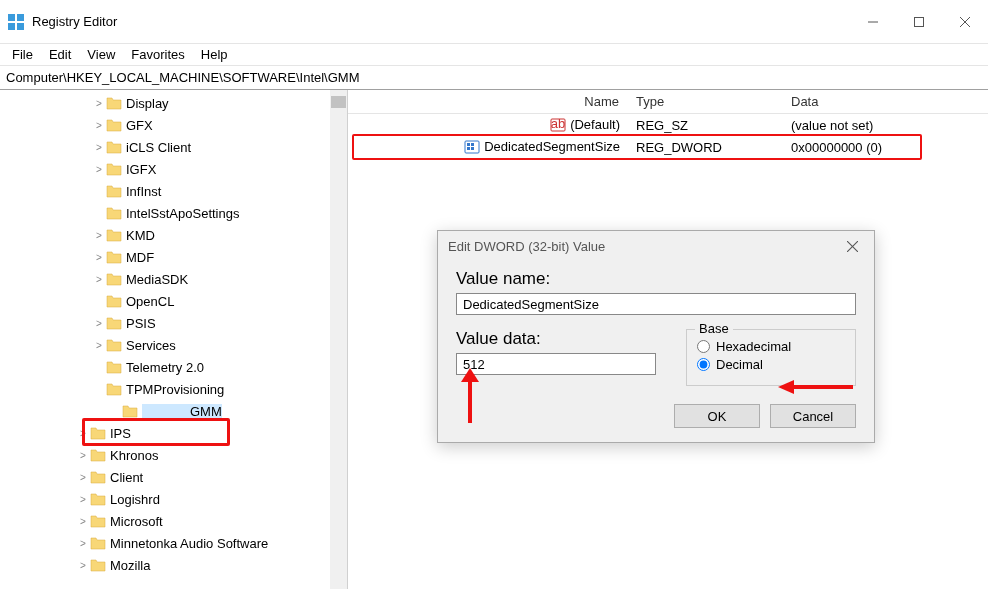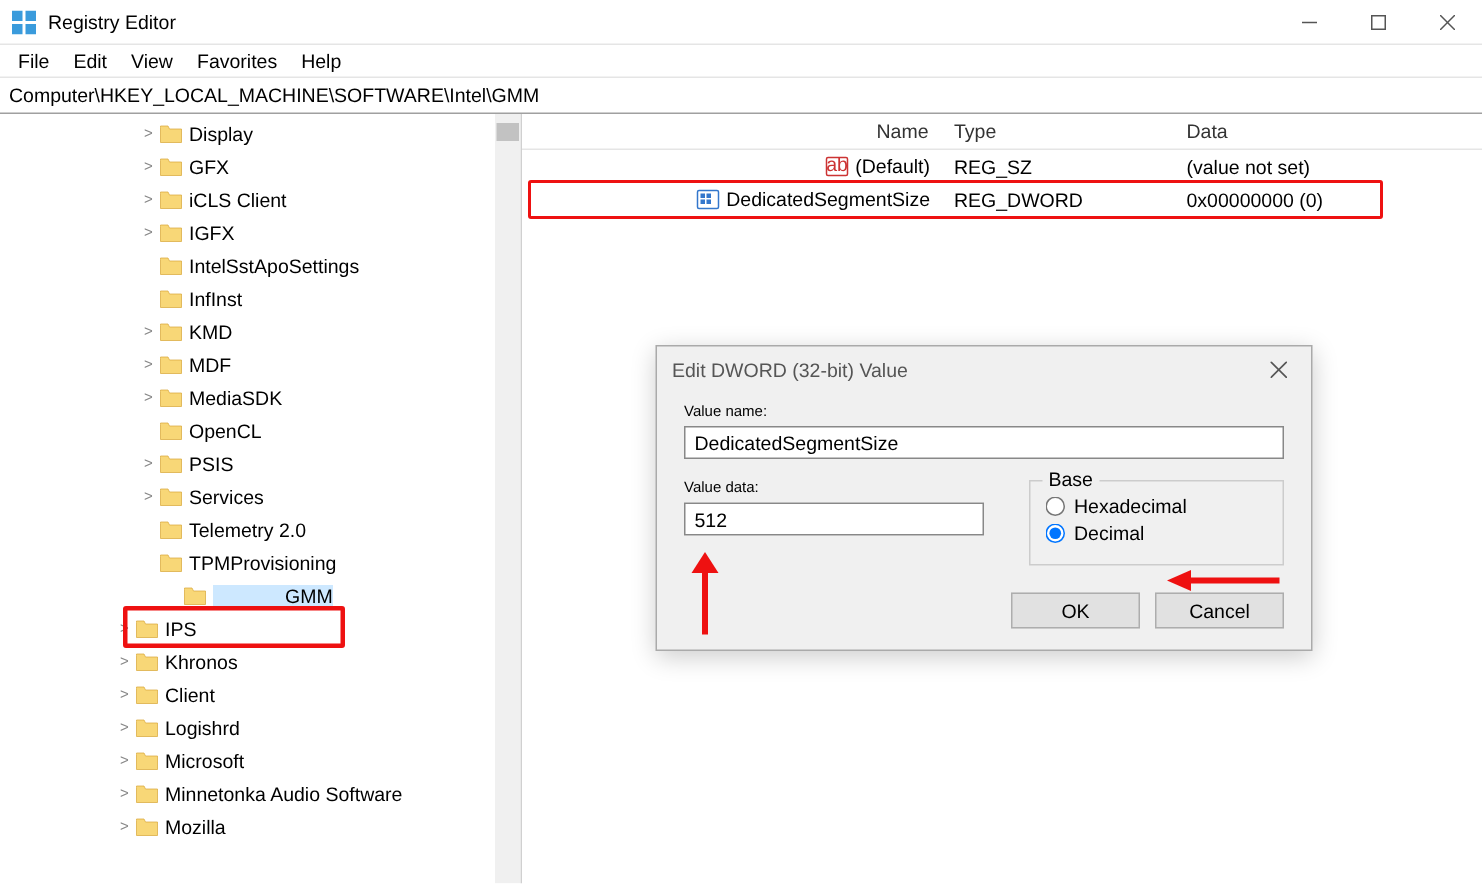--- a/index.html
+++ b/index.html
@@ -1,19 +1,19 @@
 <!DOCTYPE html>
 <html><head>
 <meta charset="utf-8">
 <style>
 * { margin:0; padding:0; box-sizing:border-box; font-family:'Segoe UI',Tahoma,sans-serif; font-size:13px; }
 body { background:#fff; width:988px; height:589px; overflow:hidden; position:relative; color:#000; }
 
 
-.titlebar { height:30px; display:flex; align-items:center; padding-left:8px; border-bottom:1px solid #e5e5e5; }
+.titlebar { height:44px; display:flex; align-items:center; padding-left:8px; border-bottom:1px solid #e5e5e5; }
 .titlebar .app-icon { width:16px; height:16px; margin-right:8px; }
 .titlebar .title { flex:1; color:#000; }
 .titlebar .win-controls { display:flex; }
 .titlebar .win-btn { width:46px; height:30px; display:flex; align-items:center; justify-content:center; color:#555; cursor:pointer; }
 .titlebar .win-btn svg { width:10px; height:10px; }
 
 
 .menubar { height:22px; display:flex; align-items:center; padding-left:4px; border-bottom:1px solid #e5e5e5; }
 .menubar .menu-item { padding:2px 8px; cursor:pointer; }
 
@@ -45,21 +45,21 @@
 .list-row { display:flex; height:22px; align-items:center; }
 .list-row .col { padding:2px 8px; white-space:nowrap; overflow:hidden; }
 .list-row .val-icon { width:32px; height:16px; margin-right:4px; vertical-align:middle; display:inline-block; }
 .row-hl { border:2px solid #e11; position:absolute; pointer-events:none; border-radius:2px; }
 
 
 .dialog { position:absolute; left:437px; top:230px; width:438px; background:#f0f0f0; border:1px solid #aaa; box-shadow:0 4px 16px rgba(0,0,0,.2); }
 .dialog .dlg-title { height:30px; display:flex; align-items:center; padding:0 10px; font-size:13px; color:#555; }
 .dialog .dlg-close { margin-left:auto; width:24px; height:24px; display:flex; align-items:center; justify-content:center; cursor:pointer; }
 .dialog .dlg-body { padding:8px 18px 14px; }
-.dialog label { display:block; font-size:10px; margin-bottom:4px; }
+.dialog label { display:block; font-size:17px; margin-bottom:4px; }
 .dialog input[type=text] { width:100%; height:22px; padding:2px 6px; border:1px solid #888; background:#fff; font-size:13px; }
 .dialog .readonly { background:#f5f5f5; }
 .dialog .row2 { display:flex; margin-top:14px; gap:30px; }
 .dialog .valdata { width:200px; }
 .dialog .base-group { flex:1; border:1px solid #ccc; padding:6px 10px 10px; background:#f0f0f0; position:relative; }
 .dialog .base-group legend { position:absolute; top:-9px; left:8px; background:#f0f0f0; padding:0 4px; font-size:13px; }
 .dialog .base-opt { display:flex; align-items:center; margin:3px 0; }
 .dialog .base-opt input { margin-right:6px; }
 .dialog .dlg-buttons { display:flex; justify-content:flex-end; gap:10px; margin-top:18px; }
 .dialog .dlg-btn { width:86px; height:24px; border:1px solid #adadad; background:#e1e1e1; cursor:pointer; font-size:13px; }
@@ -152,29 +152,29 @@
               <path d="M1 3 L1 13 L15 13 L15 4 L7 4 L6 2 L1 2 Z" fill="#f8d777" stroke="#d9a93e" stroke-width="0.5"></path>
             </svg></span>
           <span class="label">IGFX</span>
         </div>
         <div class="tree-row">
           <span class="indent" style="width:92px"></span>
           <span class="expander"></span>
           <span class="folder-icon"><svg class="folder-svg" viewBox="0 0 16 14">
               <path d="M1 3 L1 13 L15 13 L15 4 L7 4 L6 2 L1 2 Z" fill="#f8d777" stroke="#d9a93e" stroke-width="0.5"></path>
             </svg></span>
+          <span class="label">InfInst</span>
+        </div>
+        <div class="tree-row">
+          <span class="indent" style="width:92px"></span>
+          <span class="expander"></span>
+          <span class="folder-icon"><svg class="folder-svg" viewBox="0 0 16 14">
+              <path d="M1 3 L1 13 L15 13 L15 4 L7 4 L6 2 L1 2 Z" fill="#f8d777" stroke="#d9a93e" stroke-width="0.5"></path>
+            </svg></span>
           <span class="label">IntelSstApoSettings</span>
-        </div>
-        <div class="tree-row">
-          <span class="indent" style="width:92px"></span>
-          <span class="expander"></span>
-          <span class="folder-icon"><svg class="folder-svg" viewBox="0 0 16 14">
-              <path d="M1 3 L1 13 L15 13 L15 4 L7 4 L6 2 L1 2 Z" fill="#f8d777" stroke="#d9a93e" stroke-width="0.5"></path>
-            </svg></span>
-          <span class="label">InfInst</span>
         </div>
         <div class="tree-row">
           <span class="indent" style="width:92px"></span>
           <span class="expander">&gt;</span>
           <span class="folder-icon"><svg class="folder-svg" viewBox="0 0 16 14">
               <path d="M1 3 L1 13 L15 13 L15 4 L7 4 L6 2 L1 2 Z" fill="#f8d777" stroke="#d9a93e" stroke-width="0.5"></path>
             </svg></span>
           <span class="label">KMD</span>
         </div>
         <div class="tree-row">

